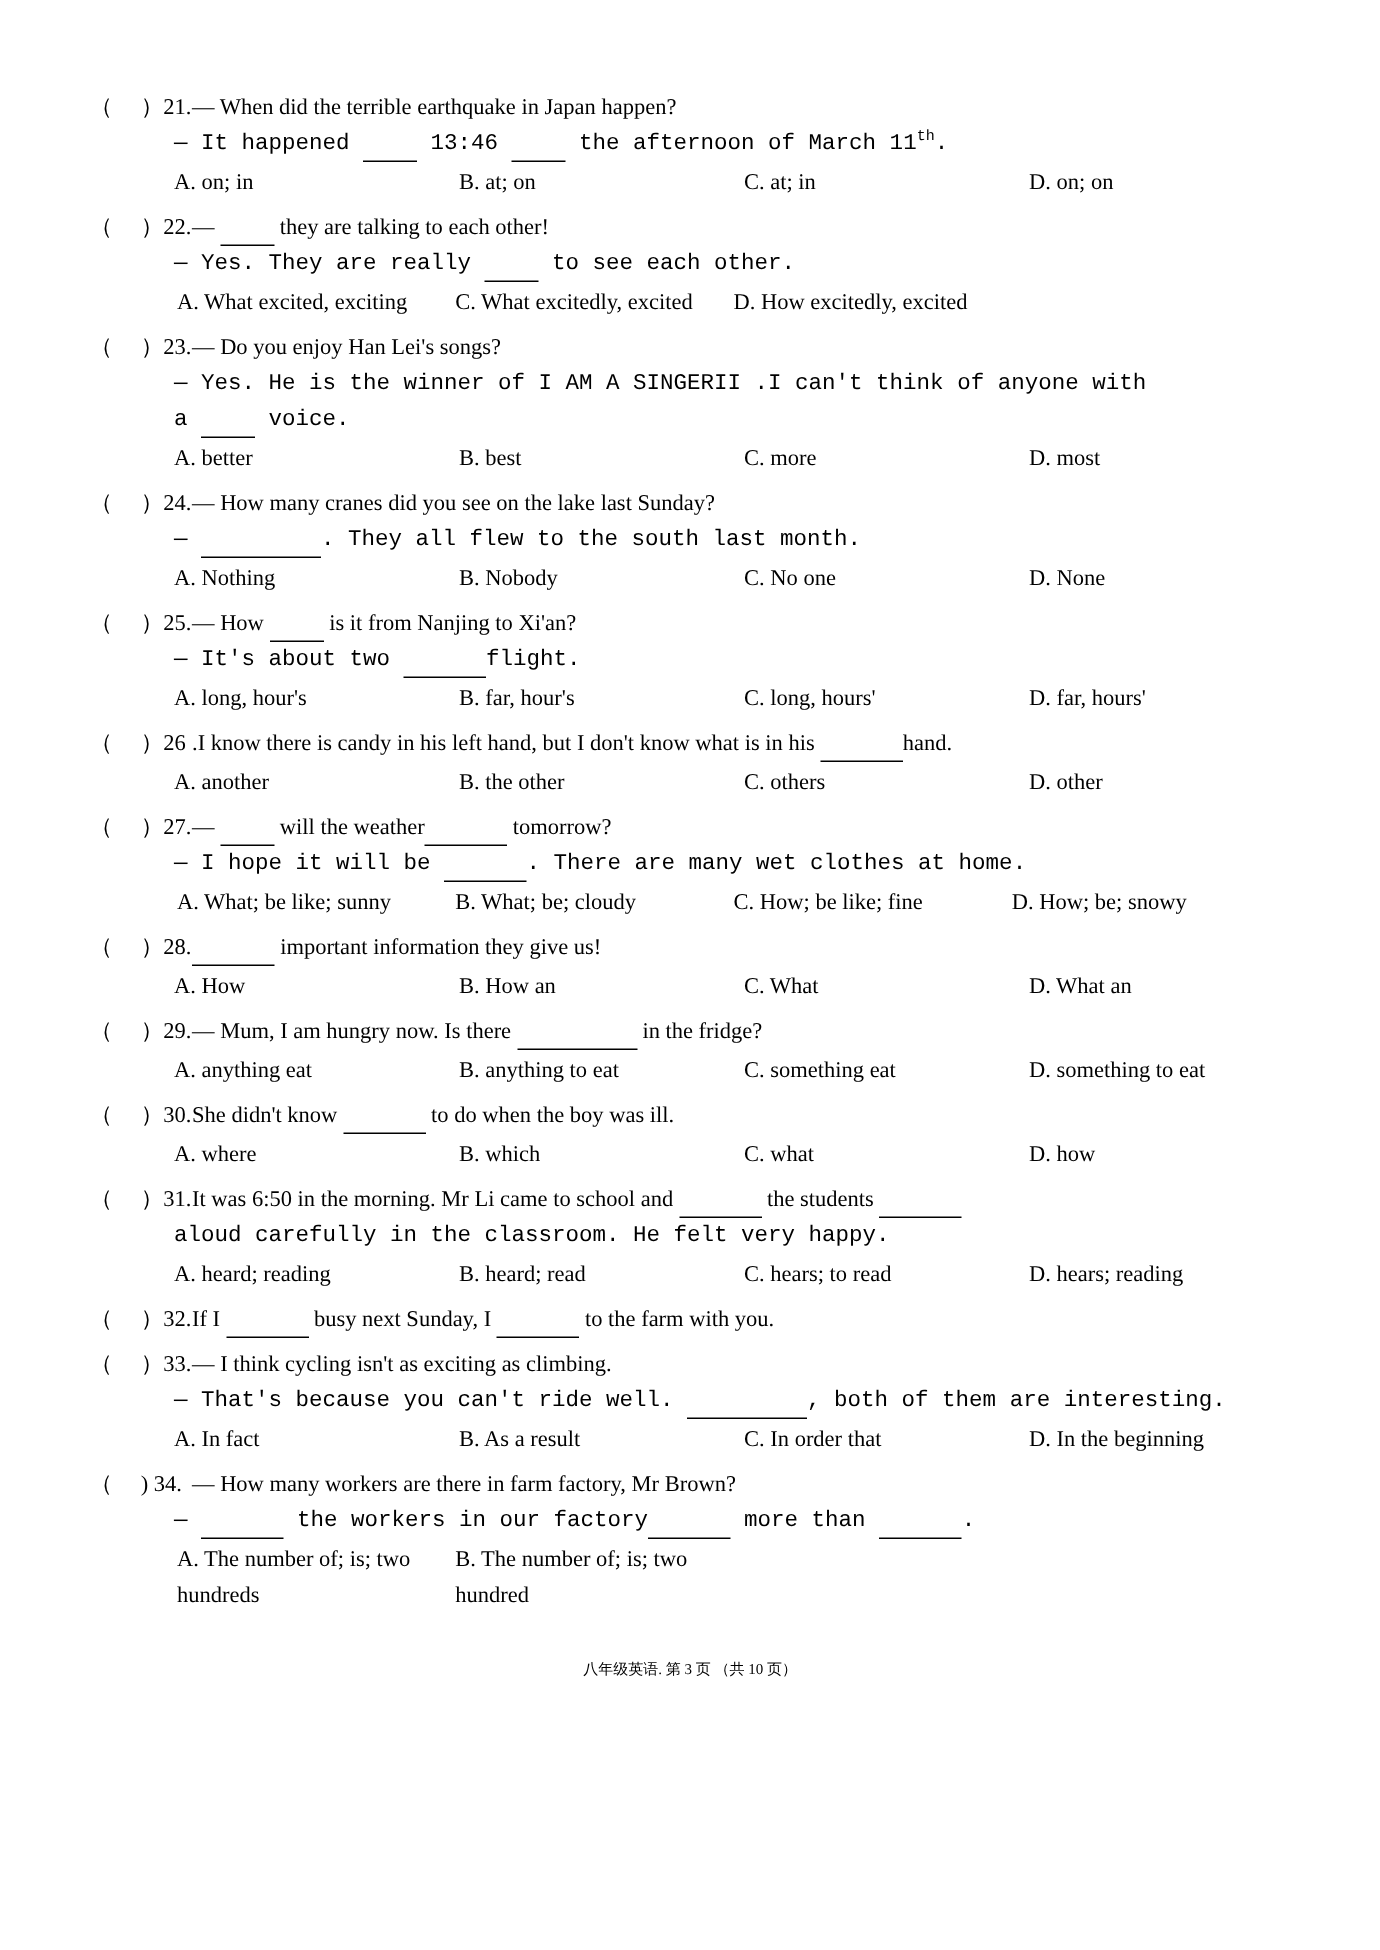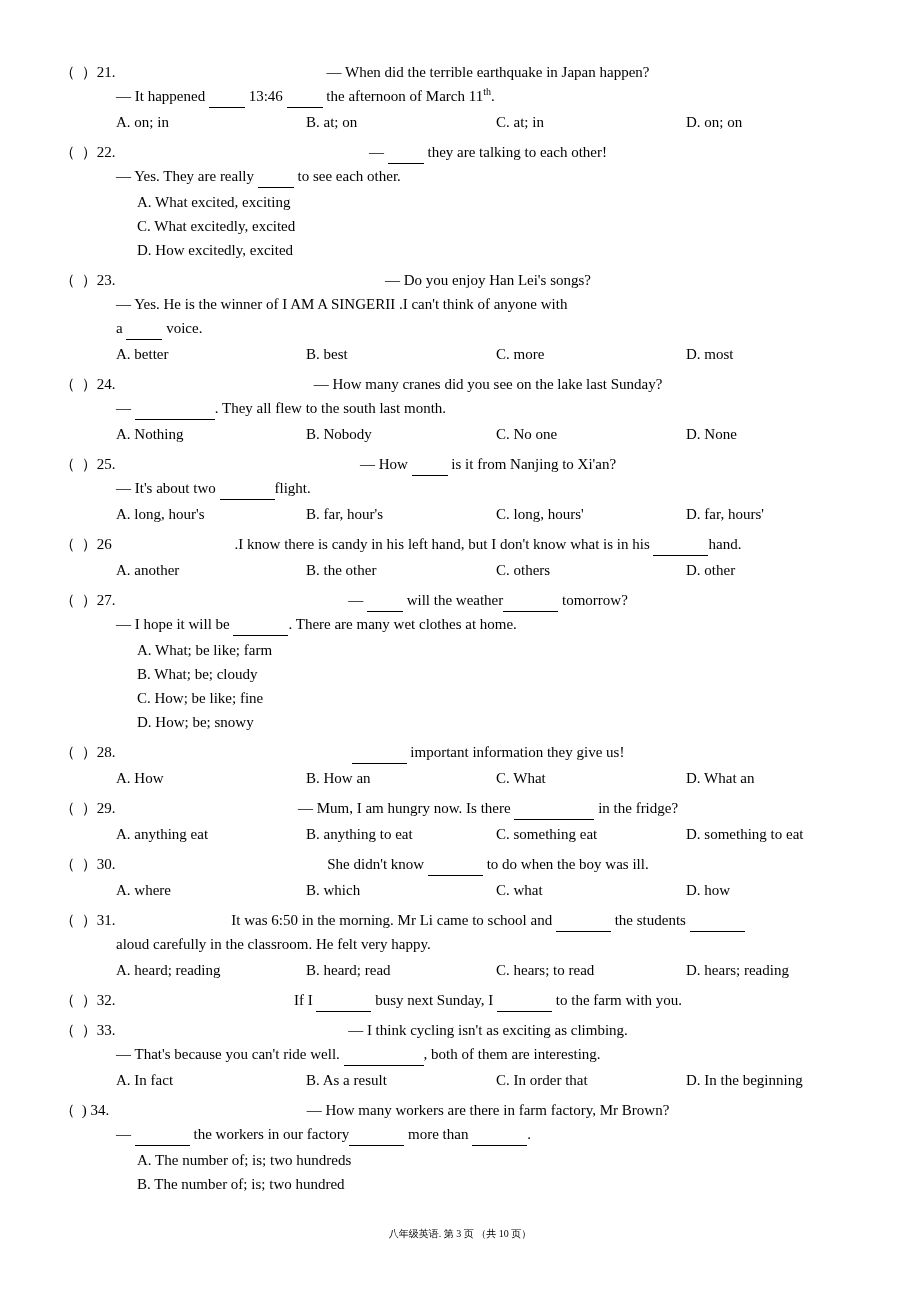--- a/index.html
+++ b/index.html
@@ -20,38 +20,38 @@
       display: flex;
       align-items: flex-start;
     }
     .paren {
       min-width: 18px;
       display: inline-block;
     }
     .qnum {
       min-width: 38px;
       display: inline-block;
+      margin-left: 12px;
     }
     .qtext {
       flex: 1;
-      text-align: center;
     }
     .options-row {
       display: flex;
       margin-left: 56px;
       margin-top: 2px;
       gap: 16px;
     }
     .option {
       flex: 1;
     }
     .options-row-2col {
       display: grid;
-      grid-template-columns: 1fr;
-      margin-left: 77px;
+      grid-template-columns: 1fr 1fr 1fr 1fr;
+      margin-left: 58px;
       margin-top: 2px;
     }
     .blank {
       display: inline-block;
       border-bottom: 1px solid #000;
       min-width: 36px;
       height: 1em;
       vertical-align: bottom;
     }
     .blank-long {
@@ -63,20 +63,21 @@
     sup {
       font-size: 10px;
     }
     .footer {
       text-align: center;
       margin-top: 30px;
       font-size: 10px;
     }
     .subline {
       margin-left: 56px;
+      font-family: Liberation Mono, monospace;
     }
   </style>
 </head>
 <body>
 
 <div id="main">
 
   <div class="question-block">
     <div class="question-line">
       <span class="paren">（</span>
@@ -167,21 +168,21 @@
   </div>
 
   <div class="question-block">
     <div class="question-line">
       <span class="paren">（</span>
       <span class="qnum">&nbsp;）27.</span>
       <span class="qtext">— <span class="blank"></span> will the weather<span class="blank blank-med"></span> tomorrow?</span>
     </div>
     <div class="subline">— I hope it will be <span class="blank blank-med"></span>. There are many wet clothes at home.</div>
     <div class="options-row-2col">
-      <span class="option">A. What; be like; farm</span>
+      <span class="option">A. What; be like; sunny</span>
       <span class="option">B. What; be; cloudy</span>
       <span class="option">C. How; be like; fine</span>
       <span class="option">D. How; be; snowy</span>
     </div>
   </div>
 
   <div class="question-block">
     <div class="question-line">
       <span class="paren">（</span>
       <span class="qnum">&nbsp;）28.</span>

